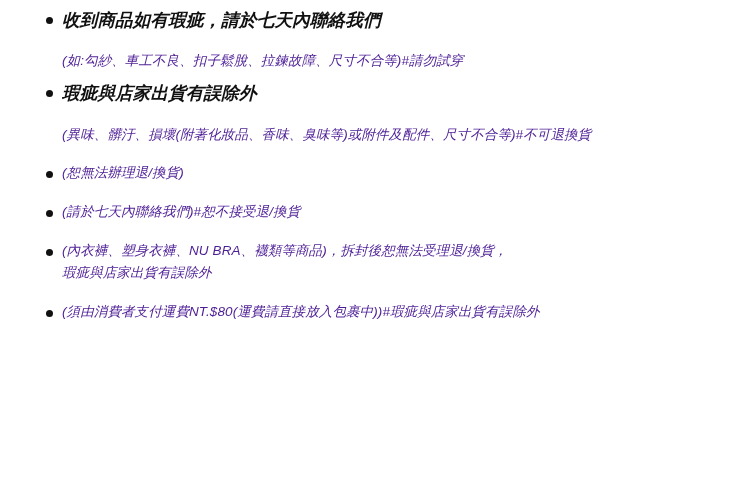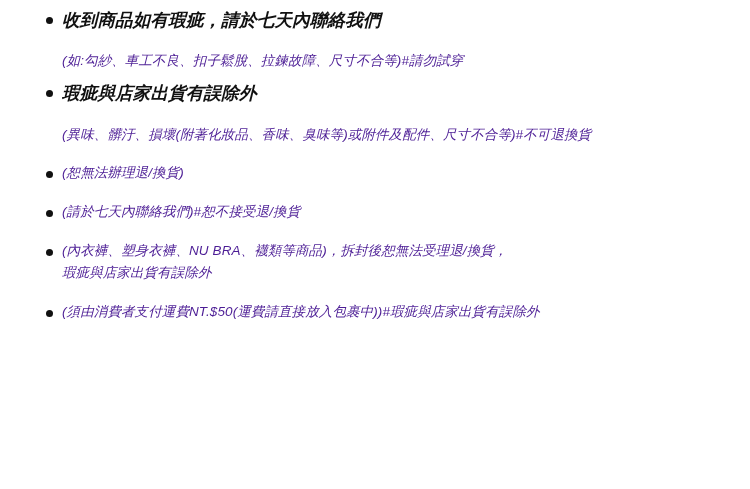--- a/index.html
+++ b/index.html
@@ -94,17 +94,17 @@
     <span class="bullet"></span>
     <div class="detail">
       <span class="detail-line">(內衣褲、塑身衣褲、NU BRA、襪類等商品)，拆封後恕無法受理退/換貨，</span>
       <span class="detail-line">瑕疵與店家出貨有誤除外</span>
     </div>
   </li>
 
   <li class="policy-item">
     <span class="bullet"></span>
     <div class="detail">
-      <span class="detail-line">(須由消費者支付運費NT.$50(運費請直接放入包裹中))#瑕疵與店家出貨有誤除外</span>
+      <span class="detail-line">(須由消費者支付運費NT.$80(運費請直接放入包裹中))#瑕疵與店家出貨有誤除外</span>
     </div>
   </li>
 
 </ul>
 
 </body></html>

